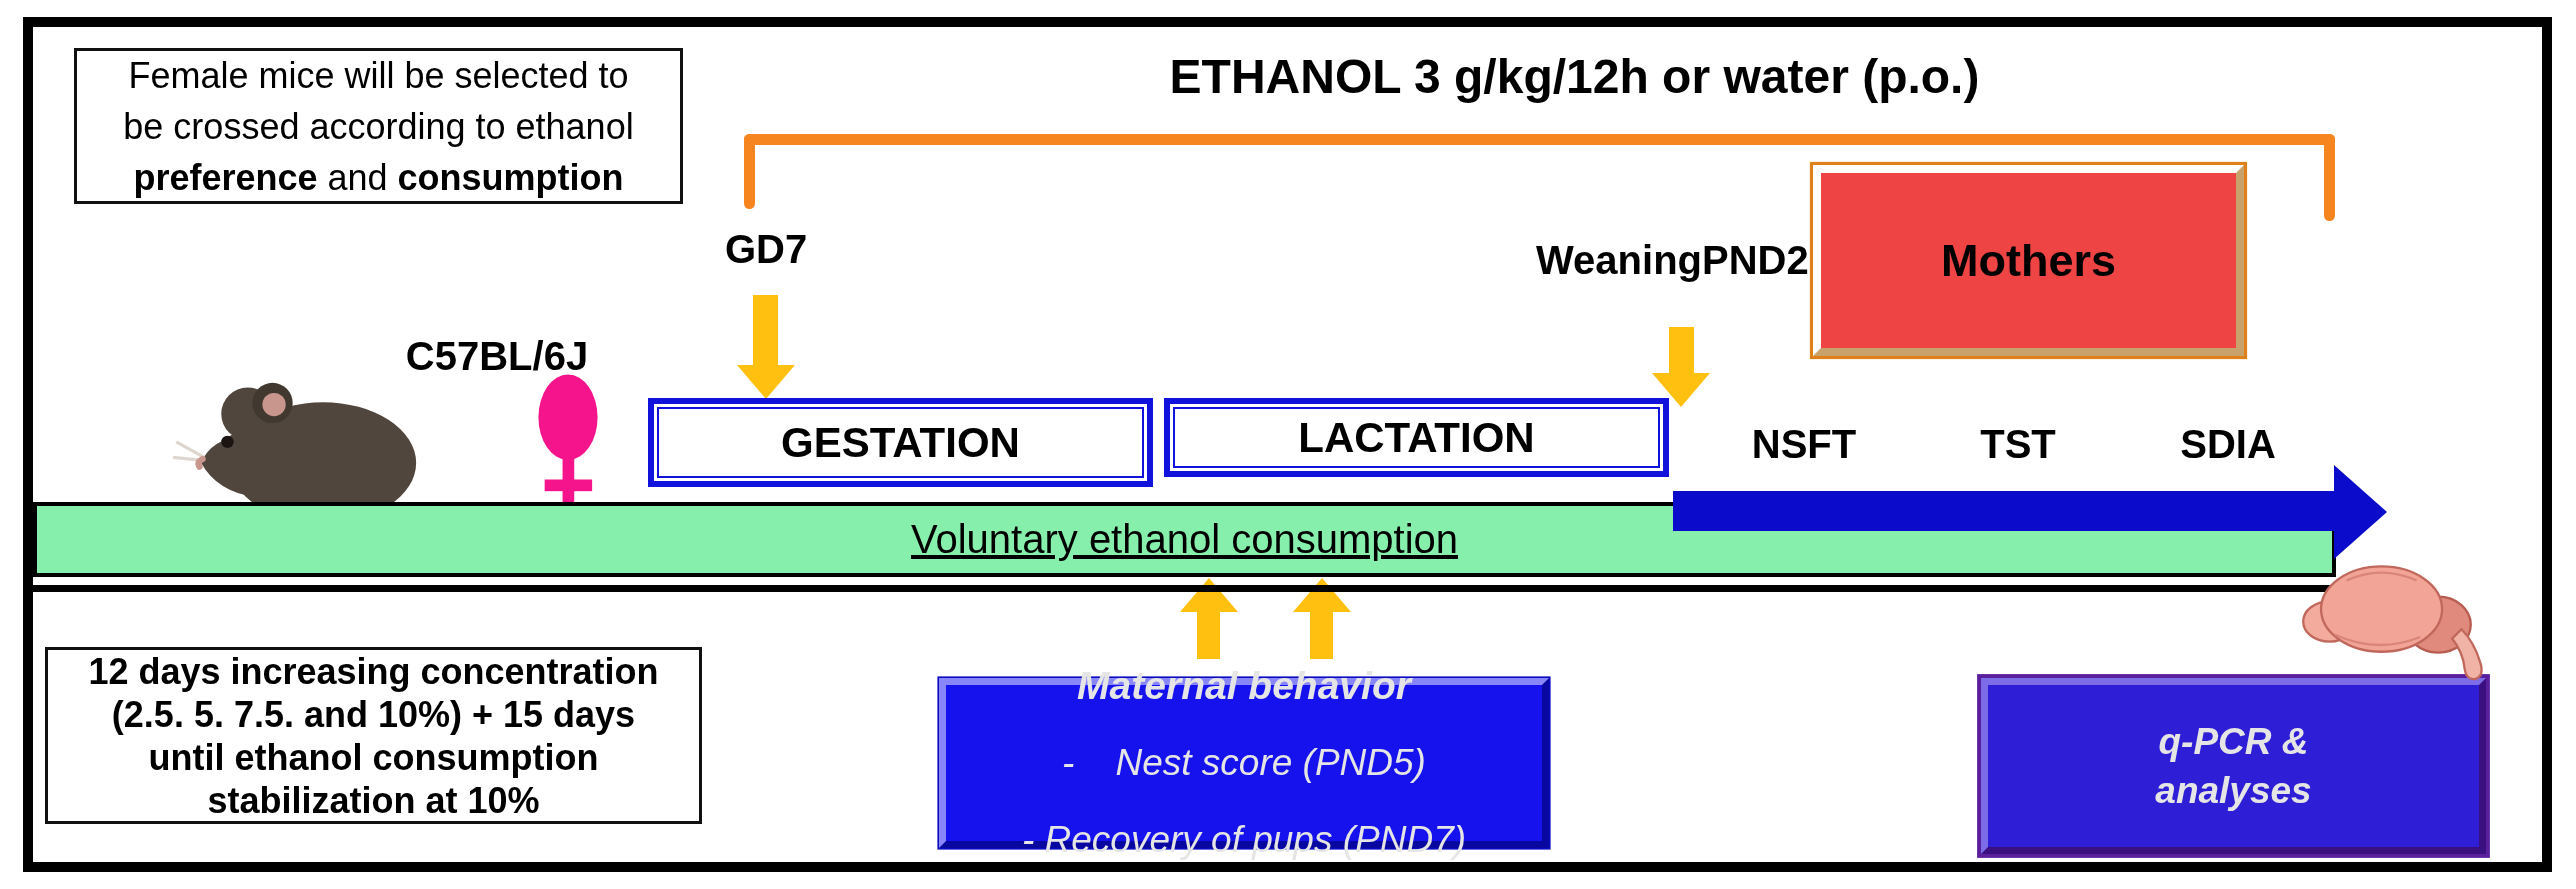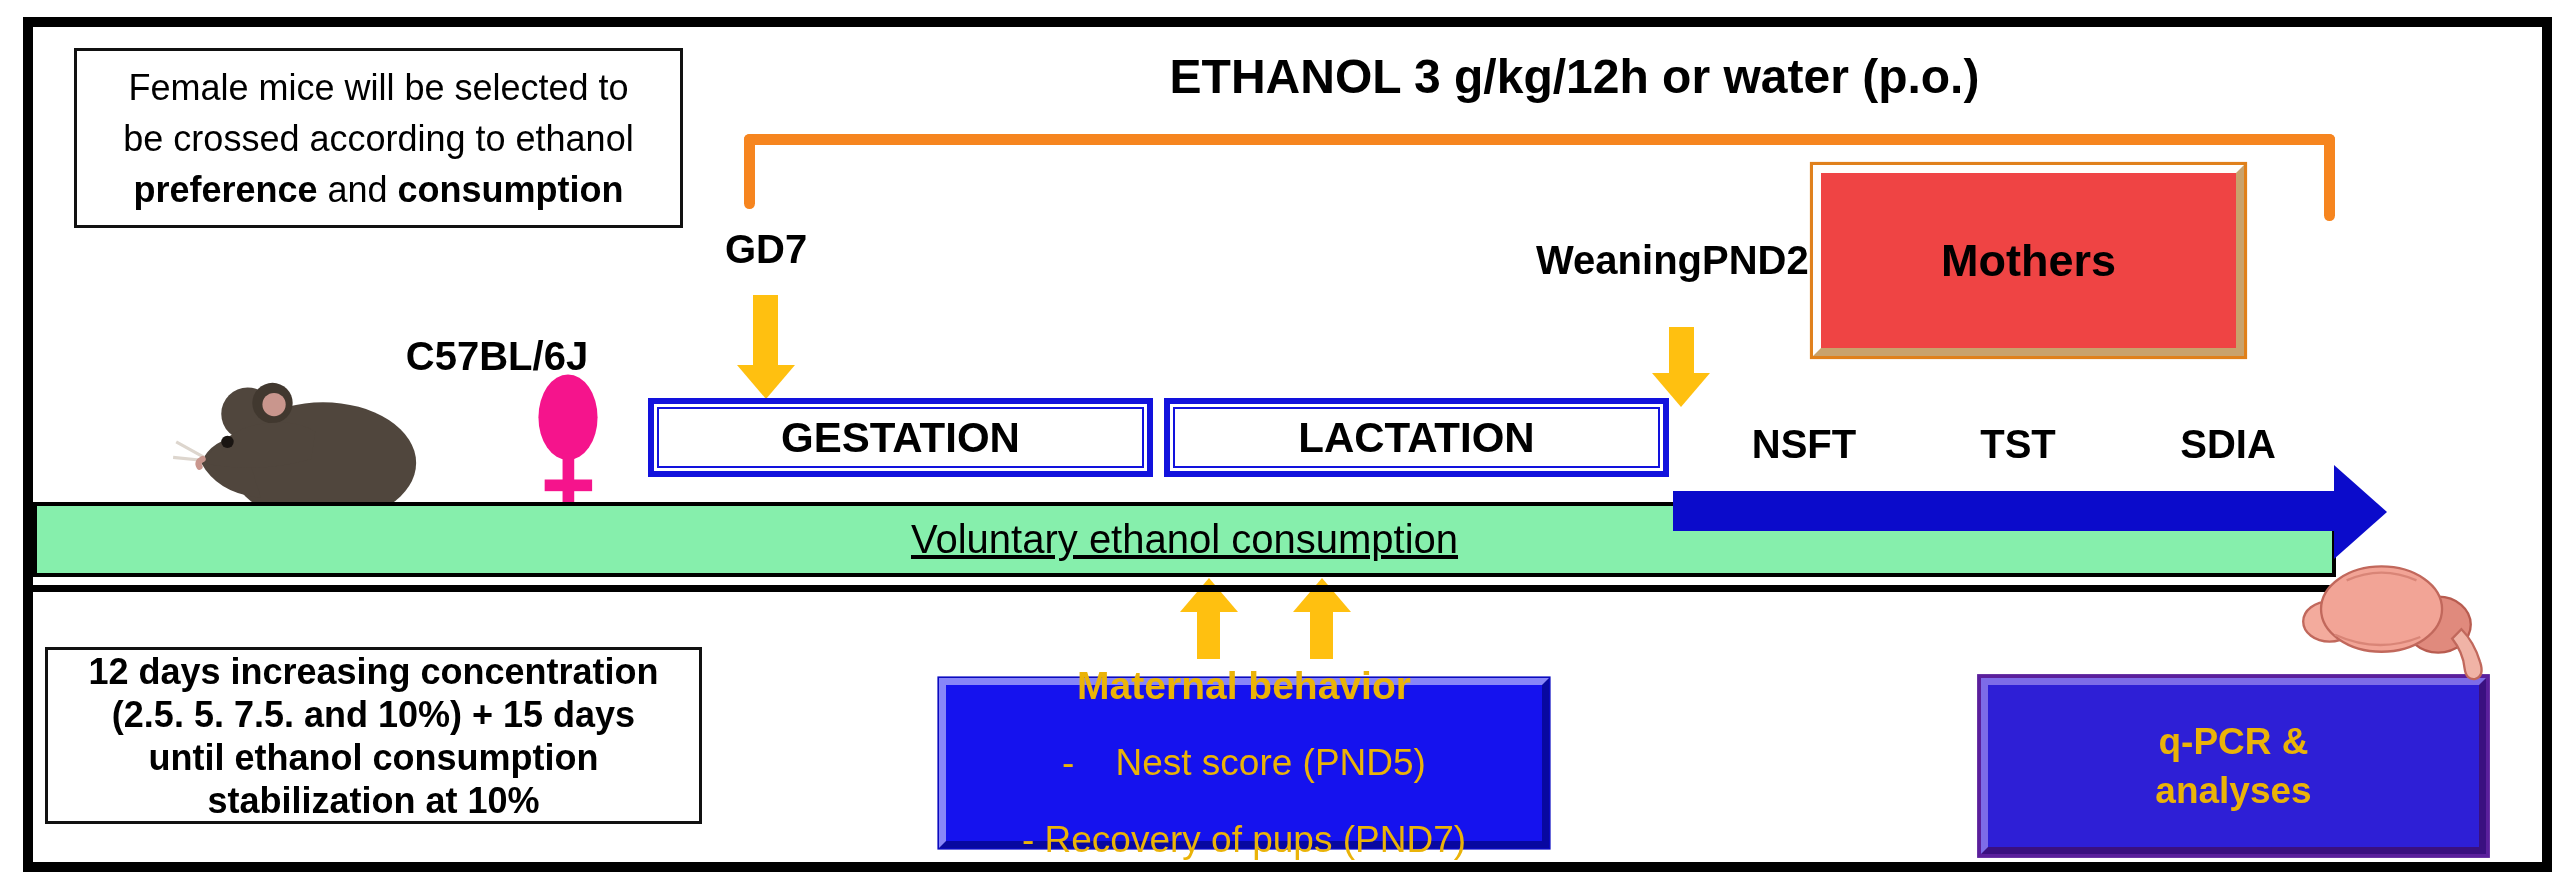--- a/index.html
+++ b/index.html
@@ -5,21 +5,21 @@
   html,body{margin:0;padding:0;background:#fff;}
   #canvas{
     position:relative;width:2576px;height:890px;background:#ffffff;
     font-family:"Liberation Sans", sans-serif;color:#000;overflow:hidden;
   }
   .abs{position:absolute;}
   .ctr{display:flex;align-items:center;justify-content:center;text-align:center;}
   
   #frame{left:23px;top:17px;width:2529px;height:855px;border:10px solid #000;box-sizing:border-box;}
   
-  #note{left:74px;top:48px;width:609px;height:180px;border:3.9px solid #111;box-sizing:border-box;
+  #note{left:74px;top:48px;width:609px;height:156px;border:3.9px solid #111;box-sizing:border-box;
         background:#fff;flex-direction:column;font-size:36px;line-height:51px;}
   
   #title{left:1100px;top:47px;width:949px;height:58px;font-size:48px;font-weight:bold;}
   
   .orange{background:#F6851F;border-radius:5.4px;}
   #br-bar{left:744px;top:134px;width:1591px;height:11px;}
   #br-left{left:744px;top:134px;width:11px;height:75px;}
   #br-right{left:2324px;top:134px;width:11px;height:87px;}
   
   .lbl{font-weight:bold;font-size:40px;}
@@ -31,39 +31,39 @@
   #sdia{left:2158px;top:421px;width:140px;height:47px;}
   
   .yshaft{background:#FFC010;}
   .yhead{width:0;height:0;border-left:29px solid transparent;border-right:29px solid transparent;}
   .yhead.down{border-top:34px solid #FFC010;}
   .yhead.up{border-bottom:34px solid #FFC010;}
   
   .phase{border:6.2px solid #1212DD;background:#fff;box-sizing:border-box;}
   .phase::before{content:"";position:absolute;inset:3.1px;border:2.3px solid #1212DD;}
   .phase span{position:relative;font-weight:bold;font-size:42px;}
-  #gestation{left:648px;top:398px;width:505px;height:79px;}
+  #gestation{left:648px;top:398px;width:505px;height:89px;}
   #lactation{left:1164px;top:398px;width:505px;height:79px;}
   
   #mothers{left:1813px;top:165px;width:431px;height:191px;background:#ef4444;box-sizing:border-box;
            border:8.6px solid;border-color:#FFFEFB #C9A26B #C9A26B #FFFEFB;
            box-shadow:0 0 0 3.1px #E0801A;font-weight:bold;font-size:45px;}
   
   #volbox{left:33px;top:502px;width:2303px;height:75px;border:4.7px solid #000;box-sizing:border-box;
           background:#86efac;font-size:40px;z-index:2;text-decoration:underline;}
   #volshadow{left:28px;top:585px;width:2316px;height:7px;background:#000;z-index:1;}
   
   #barrow-shaft{left:1673px;top:491px;width:661px;height:40px;background:#0B0BCB;z-index:3;}
   #barrow-head{left:2334px;top:465px;width:0;height:0;border-top:47px solid transparent;
                border-bottom:47px solid transparent;border-left:53px solid #0B0BCB;z-index:3;}
   
   #conc{left:45px;top:647px;width:657px;height:177px;border:3.9px solid #111;box-sizing:border-box;
         background:#fff;flex-direction:column;font-size:36px;font-weight:bold;line-height:43px;}
   
-  .bevel{box-sizing:border-box;color:#eab308;flex-direction:column;}
+  .bevel{box-sizing:border-box;color:#e5e5e5;flex-direction:column;font-style:italic;}
   #maternal{left:939px;top:678px;width:610px;height:170px;background:#1512EE;
             border:7.8px solid;border-color:#8886F8 #0808A0 #0808A0 #8886F8;
             box-shadow:0 0 0 1.6px #0A0AC0;font-size:37px;line-height:48px;}
   #maternal .t{font-weight:bold;font-size:39px;}
   #qpcr{left:1981px;top:678px;width:505px;height:176px;background:#2E1FD6;
         border:7px solid;border-color:#7D6CE8 #3A1080 #3A1080 #7D6CE8;
         box-shadow:0 0 0 3.9px #5A1F9C;font-weight:bold;font-size:37px;line-height:49px;z-index:2;}
   .pre{white-space:pre;margin-top:29px;}
   svg{position:absolute;overflow:visible;}
   #mouse-svg{left:187px;top:358px;}

